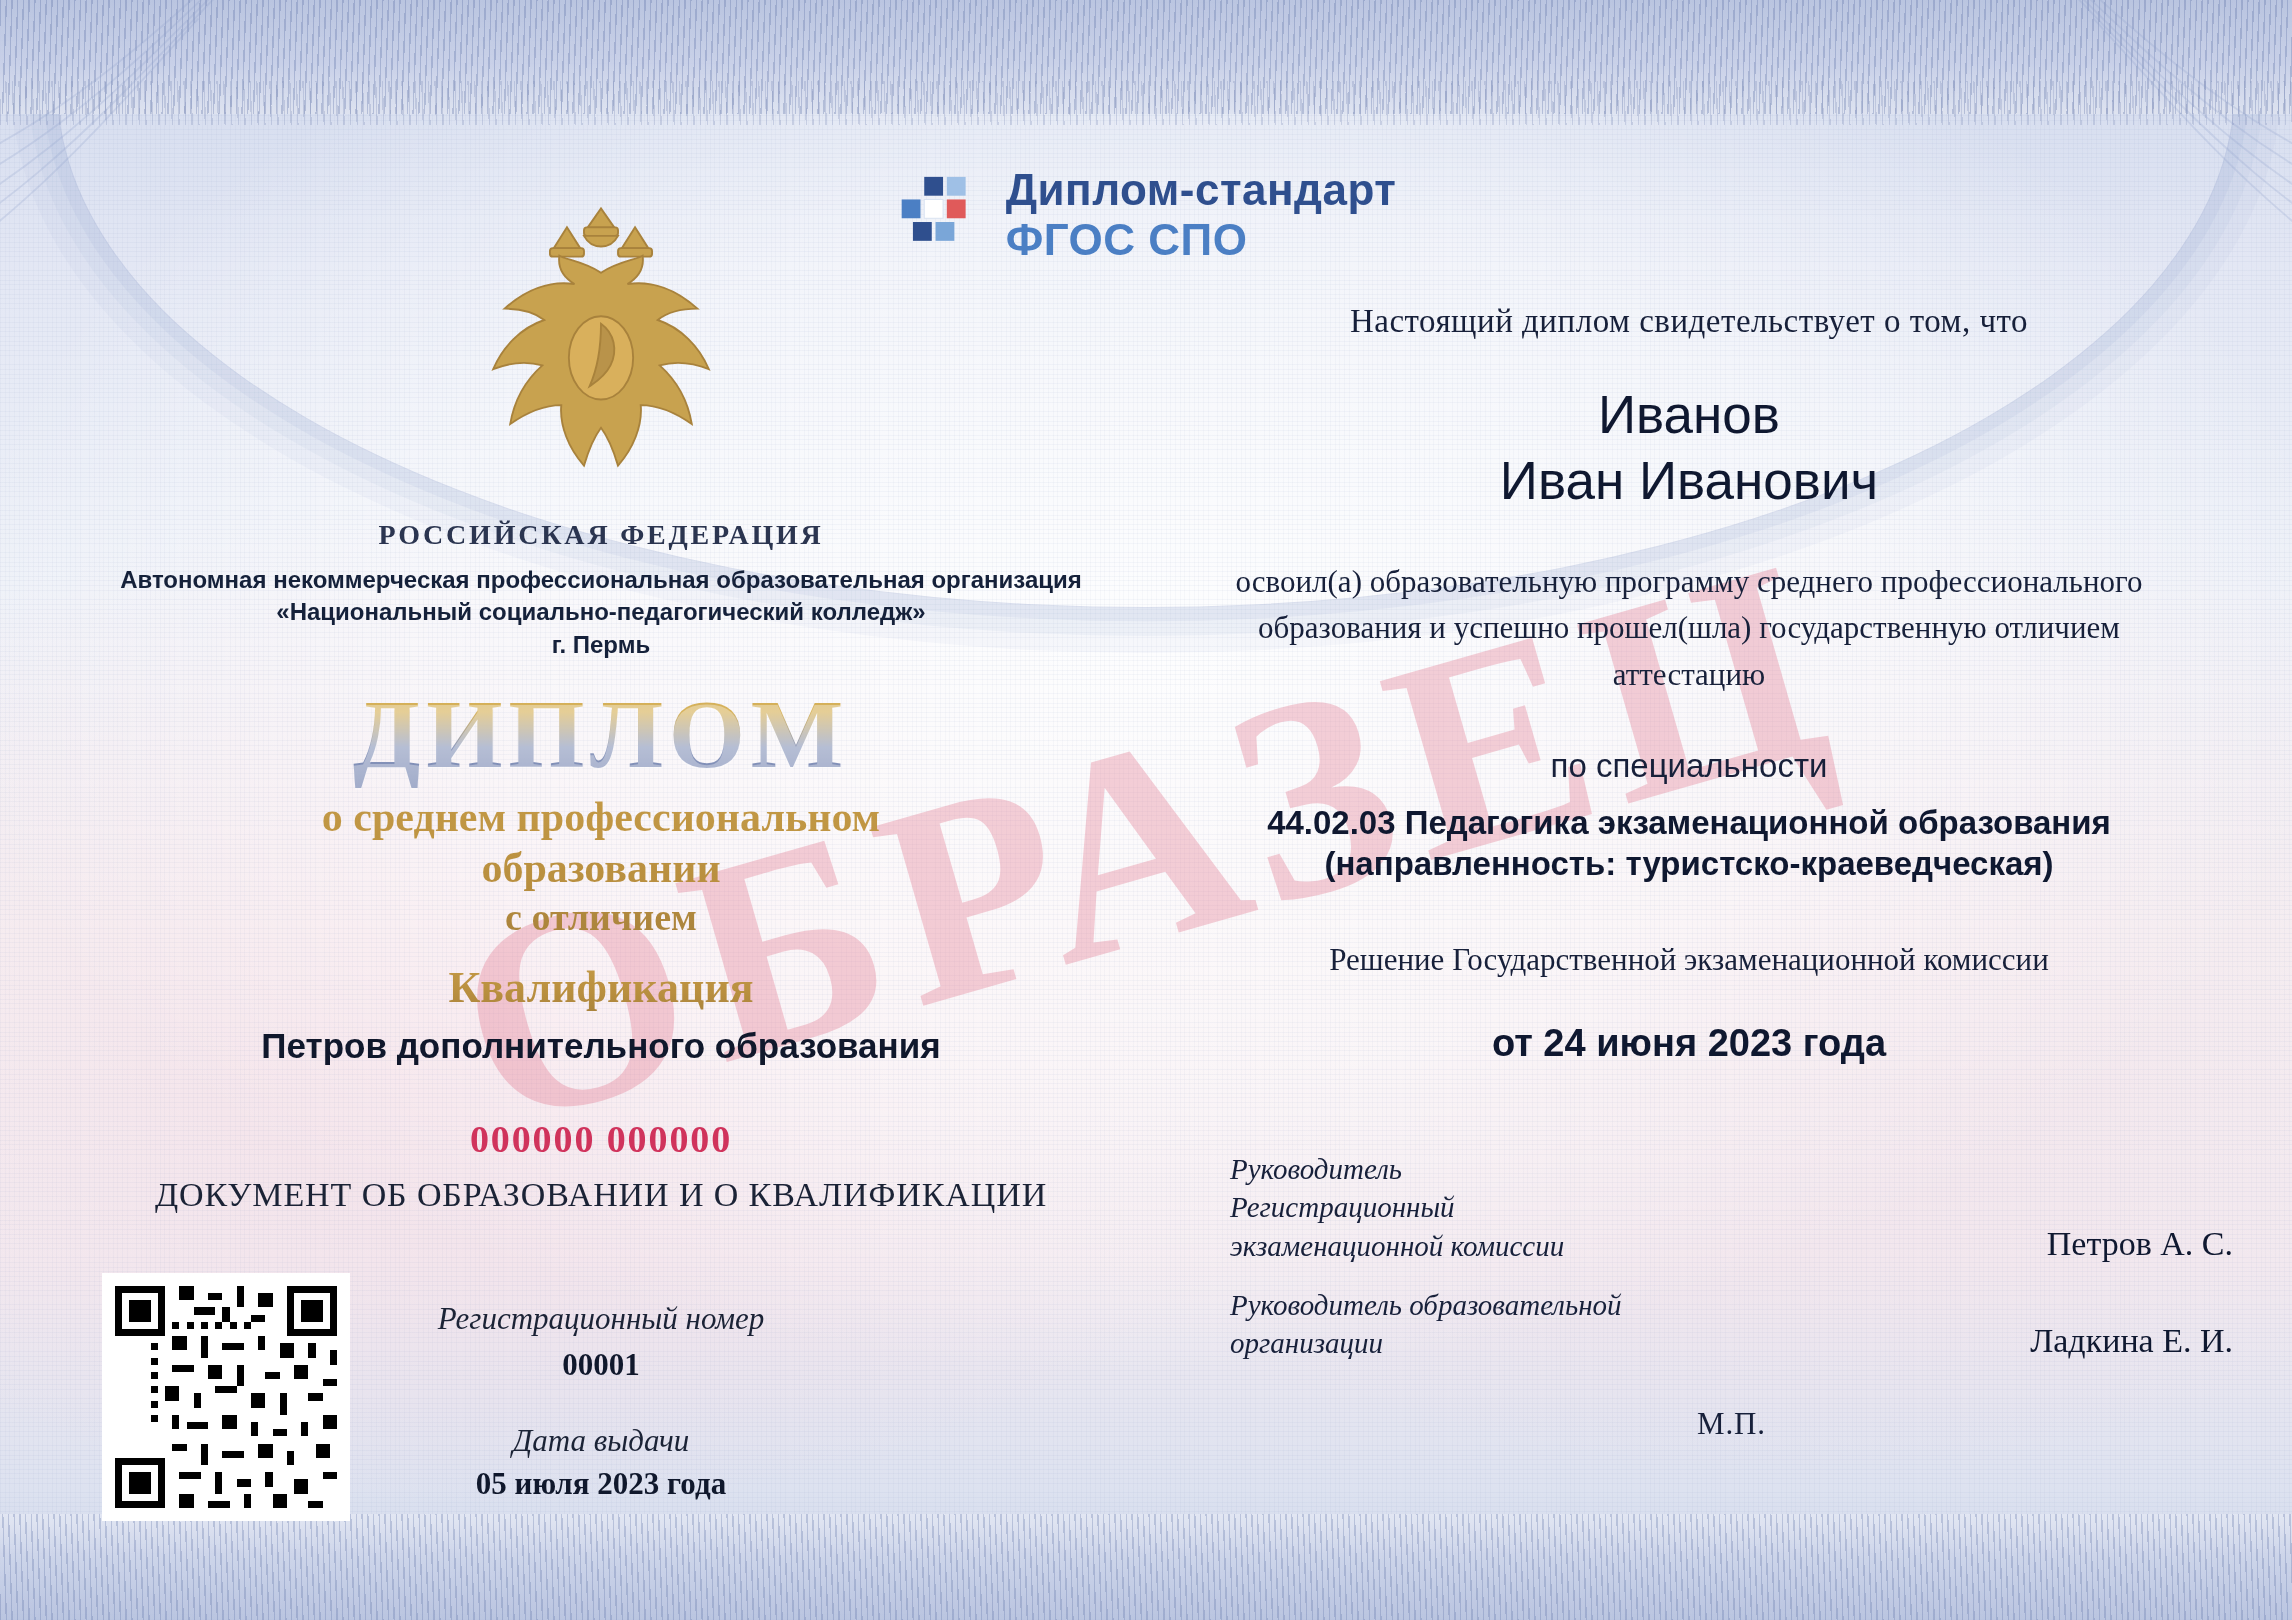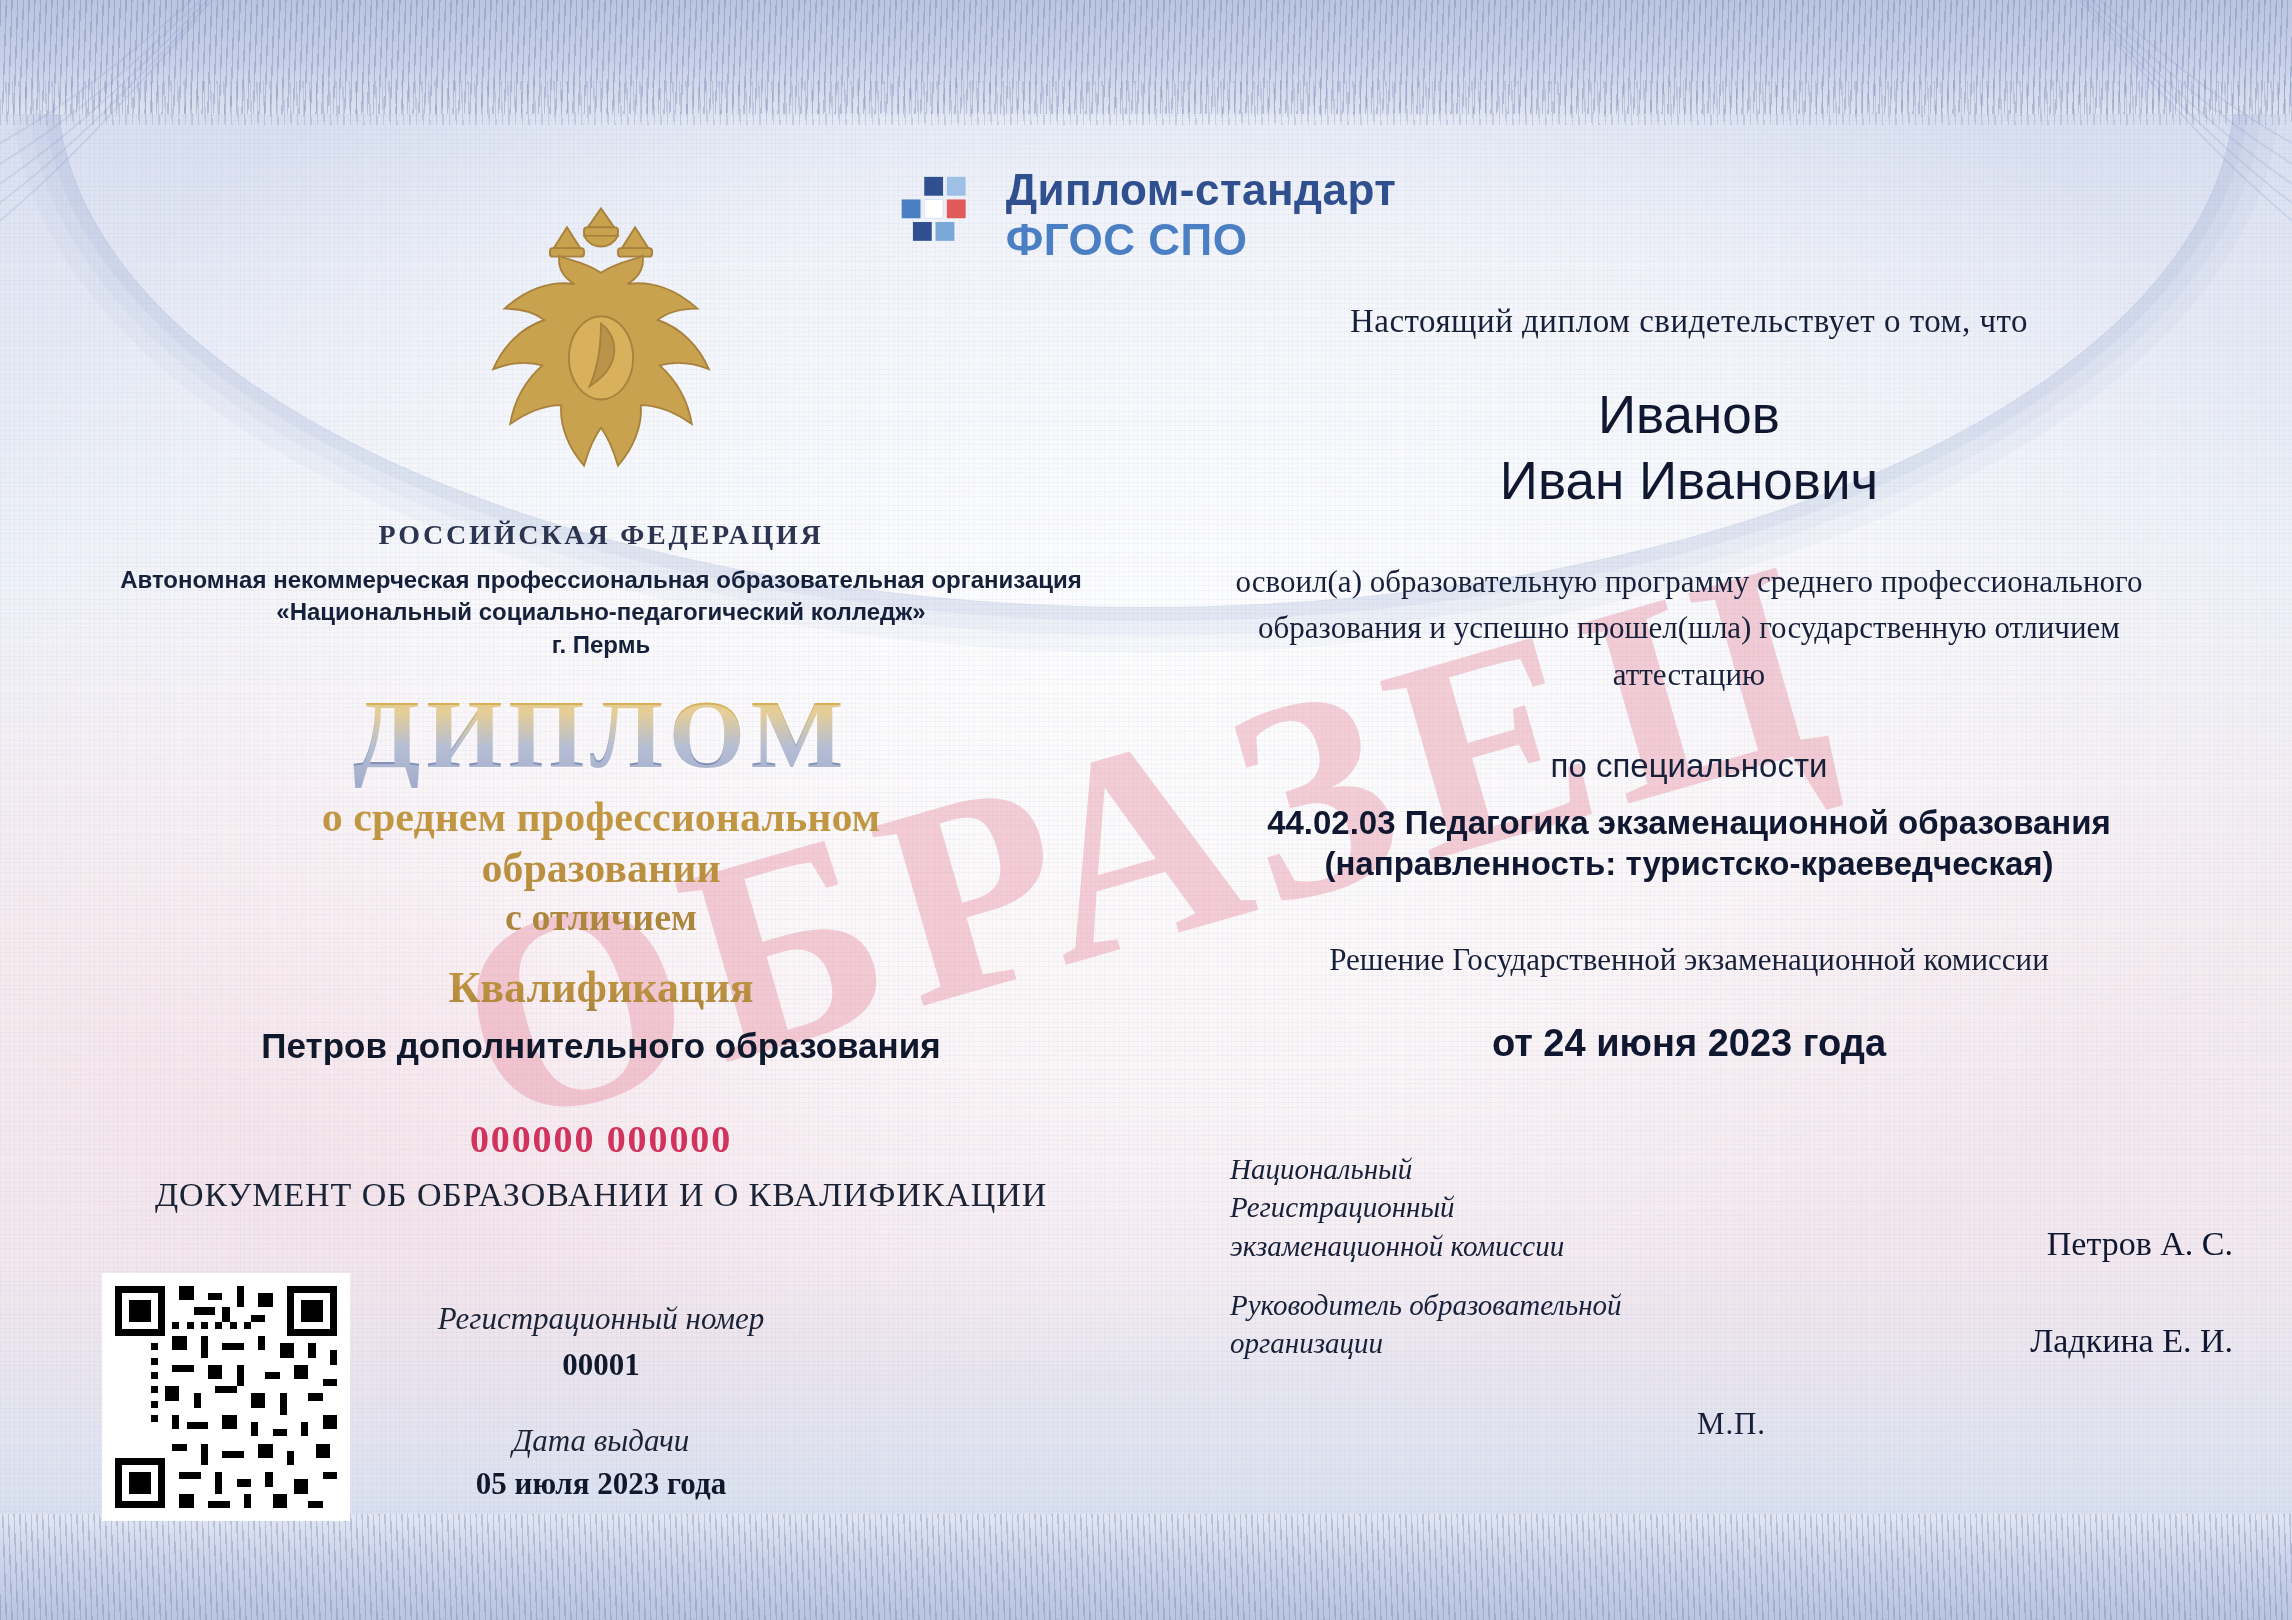--- a/index.html
+++ b/index.html
@@ -581,21 +581,21 @@
       <span class="ln2">(направленность: туристско-краеведческая)</span>
     </div>
 
     <div class="r-decision">Решение Государственной экзаменационной комиссии</div>
     <div class="r-decision-date">от 24 июня 2023 года</div>
   </div>
 
   <div class="sig-block">
     <div class="sig-row">
       <div class="sig-role">
-        <span>Национальный</span>
+        <span>Руководитель</span>
         <span>Регистрационный</span>
         <span>экзаменационной комиссии</span>
       </div>
       <div class="sig-name">Петров А. С.</div>
     </div>
 
     <div class="sig-row">
       <div class="sig-role">
         <span>Руководитель образовательной</span>
         <span>организации</span>

